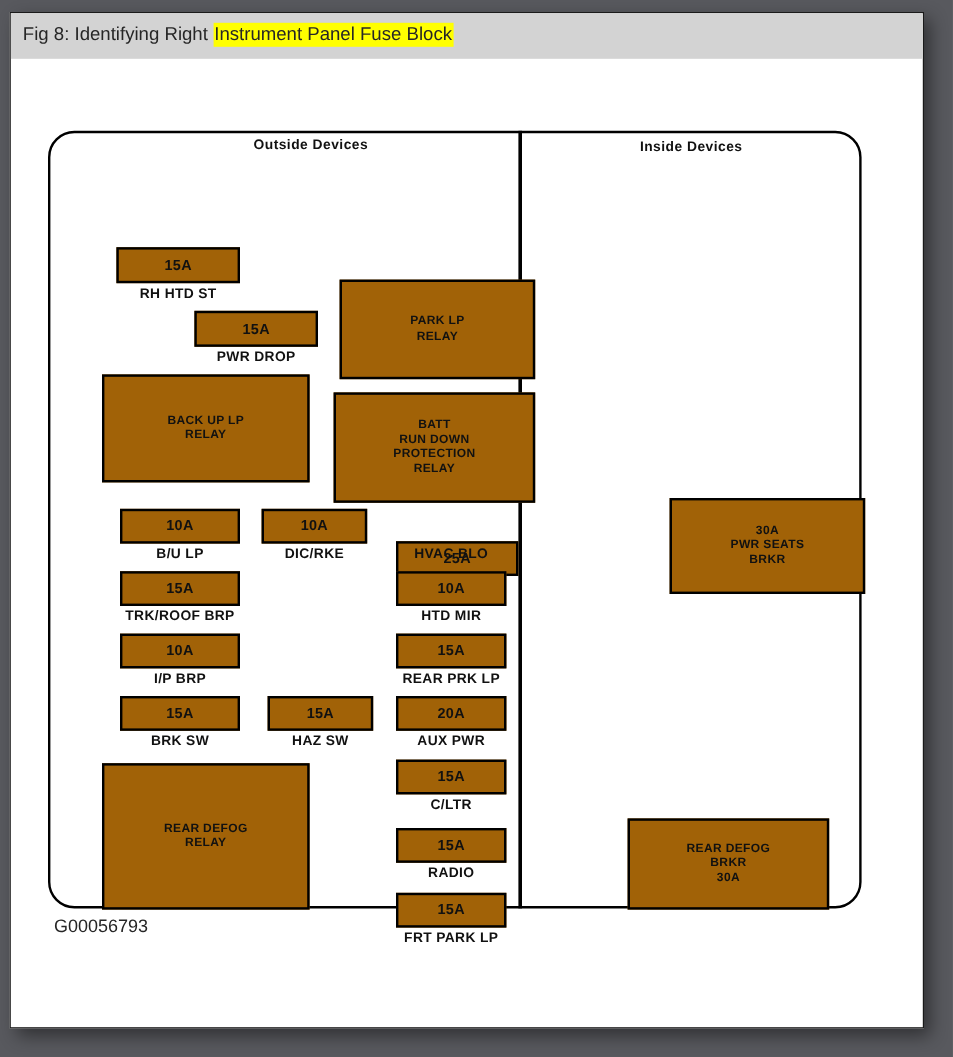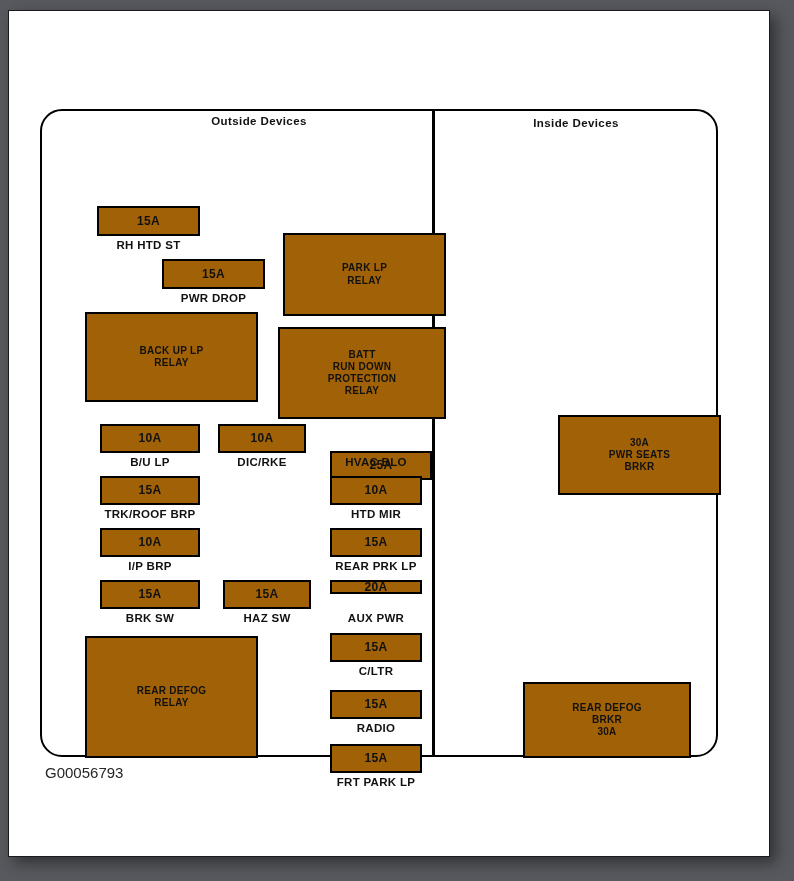--- a/index.html
+++ b/index.html
@@ -139,20 +139,23 @@
     text-align: center;
     font-size: 13px;
     color: #3b3b3b;
   }
 </style>
 </head>
 <body>
 
 <div id="page">
 
+  <div id="titlebar">
+    <div id="title-text"><span>Fig 8: Identifying Right </span><span class="hl">Instrument Panel Fuse Block</span></div>
+  </div>
 
   <div id="diagram">
 
     <div id="block"></div>
     <div id="divider"></div>
 
     <div class="col-head" style="left:250px; top:66px;">Outside  Devices</div>
     <div class="col-head" style="left:567px; top:68px;">Inside  Devices</div>
 
     <div id="components">
@@ -211,21 +214,21 @@
         </div>
         <div class="caption" style="left: 367px; top: 407px;">HVAC BLO</div>
         <div class="box fuse" style="left: 321px; top: 427px; width: 92px; height: 29px;">
           <div class="line">10A</div>
         </div>
         <div class="caption" style="left: 367px; top: 459px;">HTD MIR</div>
         <div class="box fuse" style="left: 321px; top: 479px; width: 92px; height: 29px;">
           <div class="line">15A</div>
         </div>
         <div class="caption" style="left: 367px; top: 511px;">REAR PRK LP</div>
-        <div class="box fuse" style="left: 321px; top: 531px; width: 92px; height: 14px;">
+        <div class="box fuse" style="left: 321px; top: 531px; width: 92px; height: 29px;">
           <div class="line">20A</div>
         </div>
         <div class="caption" style="left: 367px; top: 563px;">AUX PWR</div>
         <div class="box fuse" style="left: 321px; top: 584px; width: 92px; height: 29px;">
           <div class="line">15A</div>
         </div>
         <div class="caption" style="left: 367px; top: 616px;">C/LTR</div>
         <div class="box fuse" style="left: 321px; top: 641px; width: 92px; height: 29px;">
           <div class="line">15A</div>
         </div>

